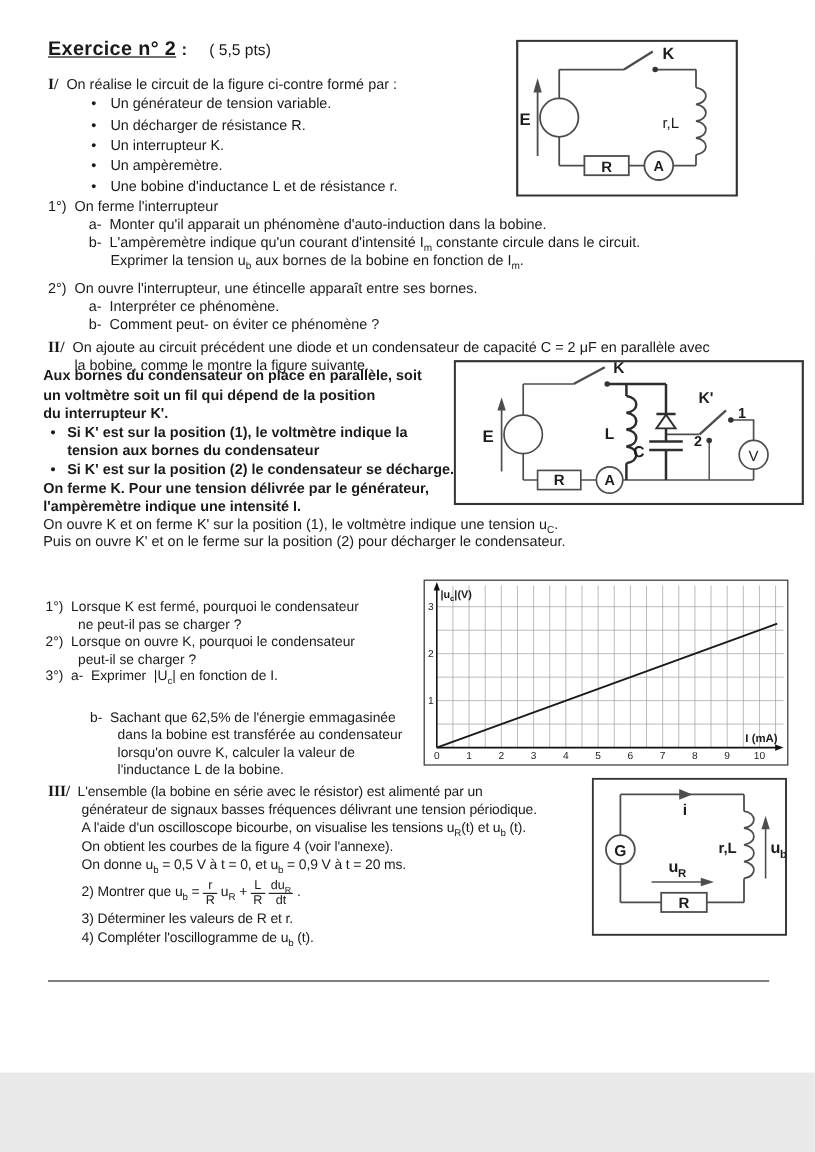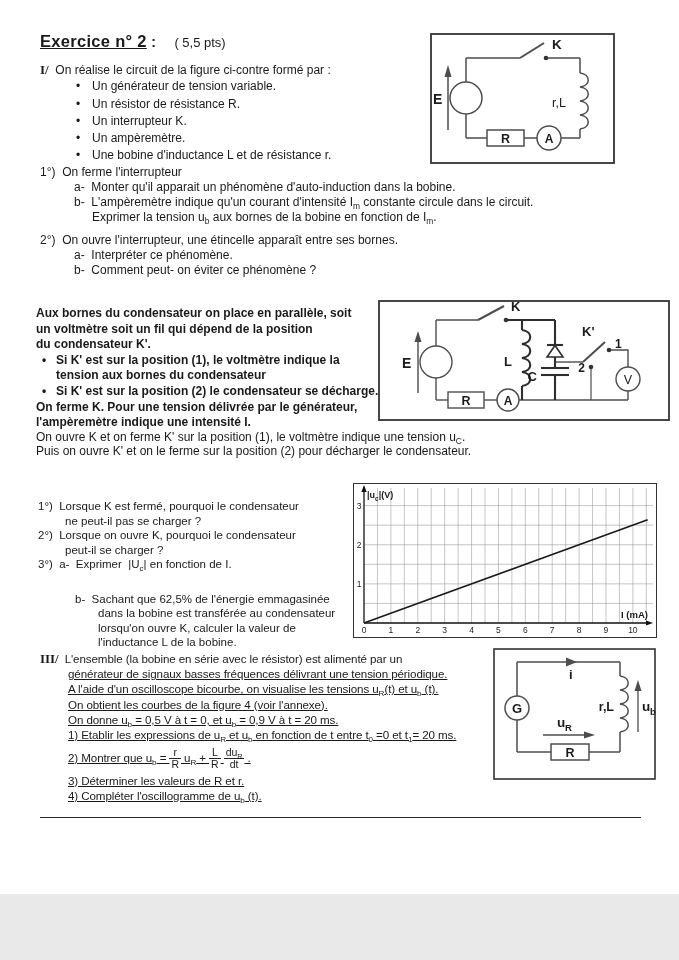--- a/index.html
+++ b/index.html
@@ -27,21 +27,21 @@
   #block-part2-left .b-item::before{content:"•";position:absolute;left:6px;}
   #block-part2-left .cont{padding-left:20px;}
   #block-part2-full .line{line-height:14.3px;}
   
   #block-questions .line{font-size:11.5px;line-height:14.5px;}
   .q-cont{padding-left:27px;}
   .q-b{padding-left:37px;margin-top:20px;}
   .q-b-cont{padding-left:60px;}
   
   #block-part3 .line{font-size:11.6px;line-height:15.2px;letter-spacing:-0.1px;}
-  #block-part3 .cont{padding-left:28px;text-decoration:underline;}
+  #block-part3 .cont{padding-left:28px;}
   .frac{display:inline-block;text-align:center;vertical-align:-6px;line-height:1.02;font-size:10.5px;}
   .frac .num{display:block;padding:0 2px;}
   .frac .den{display:block;border-top:1px solid #222;padding:0 2px;}
   .frac-line{margin:5px 0 3px 0;}
   
   .figbox{border:1.5px solid #333;background:#fff;}
   svg text{font-family:"Liberation Sans",sans-serif;fill:#1c1c1c;}
   #rule{border-top:1.5px solid #2b2b2b;}
   .footer{font-family:"Liberation Serif",serif;font-size:14.5px;color:#0f172a;white-space:nowrap;}
 </style>
@@ -52,21 +52,21 @@
 
   <div class="abs" style="left:40px;top:32px;">
     <span class="ex-title">Exercice n° 2</span>
     <span style="font-weight:bold;font-size:14px;">:</span>
     <span class="pts">(  5,5  pts)</span>
   </div>
 
   <div id="block-part1" class="abs" style="left:40px;top:62px;">
     <div class="line"><span class="plabel">I/</span>&nbsp;&nbsp;On réalise le circuit de la figure ci-contre formé par :</div>
     <div class="b-item line">Un générateur de tension variable.</div>
-    <div class="b-item line">Un résistor de résistance R.</div>
+    <div class="b-item line">Un décharger de résistance R.</div>
     <div class="b-item line">Un interrupteur K.</div>
     <div class="b-item line">Un ampèremètre.</div>
     <div class="b-item line">Une bobine d'inductance L et de résistance r.</div>
     <div class="line">1°)&nbsp;&nbsp;On ferme l'interrupteur</div>
     <div class="line ind-a">a-&nbsp;&nbsp;Monter qu'il apparait un phénomène d'auto-induction dans la bobine.</div>
     <div class="line ind-a">b-&nbsp;&nbsp;L'ampèremètre indique qu'un courant d'intensité I<sub>m</sub> constante circule dans le circuit.</div>
     <div class="line ind-a2">Exprimer la tension u<sub>b</sub> aux bornes de la bobine en fonction de I<sub>m</sub>.</div>
     <div class="line gap-top">2°)&nbsp;&nbsp;On ouvre l'interrupteur, une étincelle apparaît entre ses bornes.</div>
     <div class="line ind-a">a-&nbsp;&nbsp;Interpréter ce phénomène.</div>
     <div class="line ind-a">b-&nbsp;&nbsp;Comment peut- on éviter ce phénomène ?</div>
@@ -95,25 +95,29 @@
       <circle cx="116" cy="25" r="2.3" fill="#333"></circle>
       <polygon points="18,32 14.5,44 21.5,44" fill="#4d4d4d"></polygon>
       <text x="122" y="16" font-size="13.5" font-weight="600">K</text>
       <text x="3" y="71" font-size="14" font-weight="600">E</text>
       <text x="122" y="74" font-size="12.5">r,L</text>
       <text x="75.5" y="110" font-size="12.5" font-weight="600" text-anchor="middle">R</text>
       <text x="119" y="109.5" font-size="12" font-weight="600" text-anchor="middle">A</text>
     </svg>
   </div>
 
+  <div class="abs" style="left:40px;top:281px;">
+    <div class="line"><span class="plabel">II/</span>&nbsp;&nbsp;On ajoute au circuit précédent une diode et un condensateur de capacité C = 2 μF en parallèle avec</div>
+    <div class="line" style="padding-left:22px;">la bobine, comme le montre la figure suivante.</div>
+  </div>
 
   <div id="block-part2-left" class="abs" style="left:36px;top:306px;">
     <div class="line">Aux bornes du condensateur on place en parallèle, soit</div>
     <div class="line">un voltmètre soit un fil qui dépend de la position</div>
-    <div class="line">du condensateur K'.</div>
+    <div class="line">du interrupteur K'.</div>
     <div class="line b-item">Si K' est sur la position (1), le voltmètre indique la</div>
     <div class="line cont">tension aux bornes du condensateur</div>
     <div class="line b-item">Si K' est sur la position (2) le condensateur se décharge.</div>
     <div class="line">On ferme K. Pour une tension délivrée par le générateur,</div>
     <div class="line">l'ampèremètre indique une intensité I.</div>
   </div>
 
   <div class="abs" style="left:378px;top:300px;width:292px;height:121px;">
     <svg width="292" height="121" viewBox="0 0 292 121">
       <rect x="1" y="1" width="290" height="119" fill="none" stroke="#333" stroke-width="1.8"></rect>
@@ -235,21 +239,20 @@
         <path d="M10,139 L293.6556603773585,35.69565217391303" stroke="#1a1a1a" stroke-width="1.6" fill="none"></path>
       </svg>
   </div>
 
   <div id="block-part3" class="abs" style="left:40px;top:651px;">
     <div class="line"><span class="plabel">III/</span>&nbsp; L'ensemble (la bobine en série avec le résistor) est alimenté par un</div>
     <div class="line cont">générateur de signaux basses fréquences délivrant une tension périodique.</div>
     <div class="line cont">A l'aide d'un oscilloscope bicourbe, on visualise les tensions u<sub>R</sub>(t) et u<sub>b</sub> (t).</div>
     <div class="line cont">On obtient les courbes de la figure 4 (voir l'annexe).</div>
     <div class="line cont">On donne  u<sub>b</sub> = 0,5 V à t = 0, et u<sub>b</sub> = 0,9 V à t = 20 ms.</div>
-    <div class="line cont">1) Etablir les expressions de u<sub>R</sub> et u<sub>b</sub> en fonction de t entre t<sub>0</sub> =0 et t<sub>1</sub>= 20 ms.</div>
     <div class="line cont frac-line">2) Montrer que u<sub>b</sub> = <span class="frac"><span class="num">r</span><span class="den">R</span></span>&nbsp;u<sub>R</sub> + <span class="frac"><span class="num">L</span><span class="den">R</span></span>&nbsp;<span class="frac"><span class="num">du<sub>R</sub></span><span class="den">dt</span></span> .</div>
     <div class="line cont">3) Déterminer les valeurs de R et r.</div>
     <div class="line cont">4) Compléter l'oscillogramme de u<sub>b</sub> (t).</div>
   </div>
 
   <div class="abs" style="left:493px;top:648px;width:163px;height:132px;">
     <svg width="163" height="132" viewBox="0 0 163 132">
       <rect x="1" y="1" width="161" height="130" fill="none" stroke="#333" stroke-width="1.6"></rect>
       <g stroke="#4d4d4d" stroke-width="1.5" fill="none">
         <circle cx="24" cy="60" r="12"></circle>

